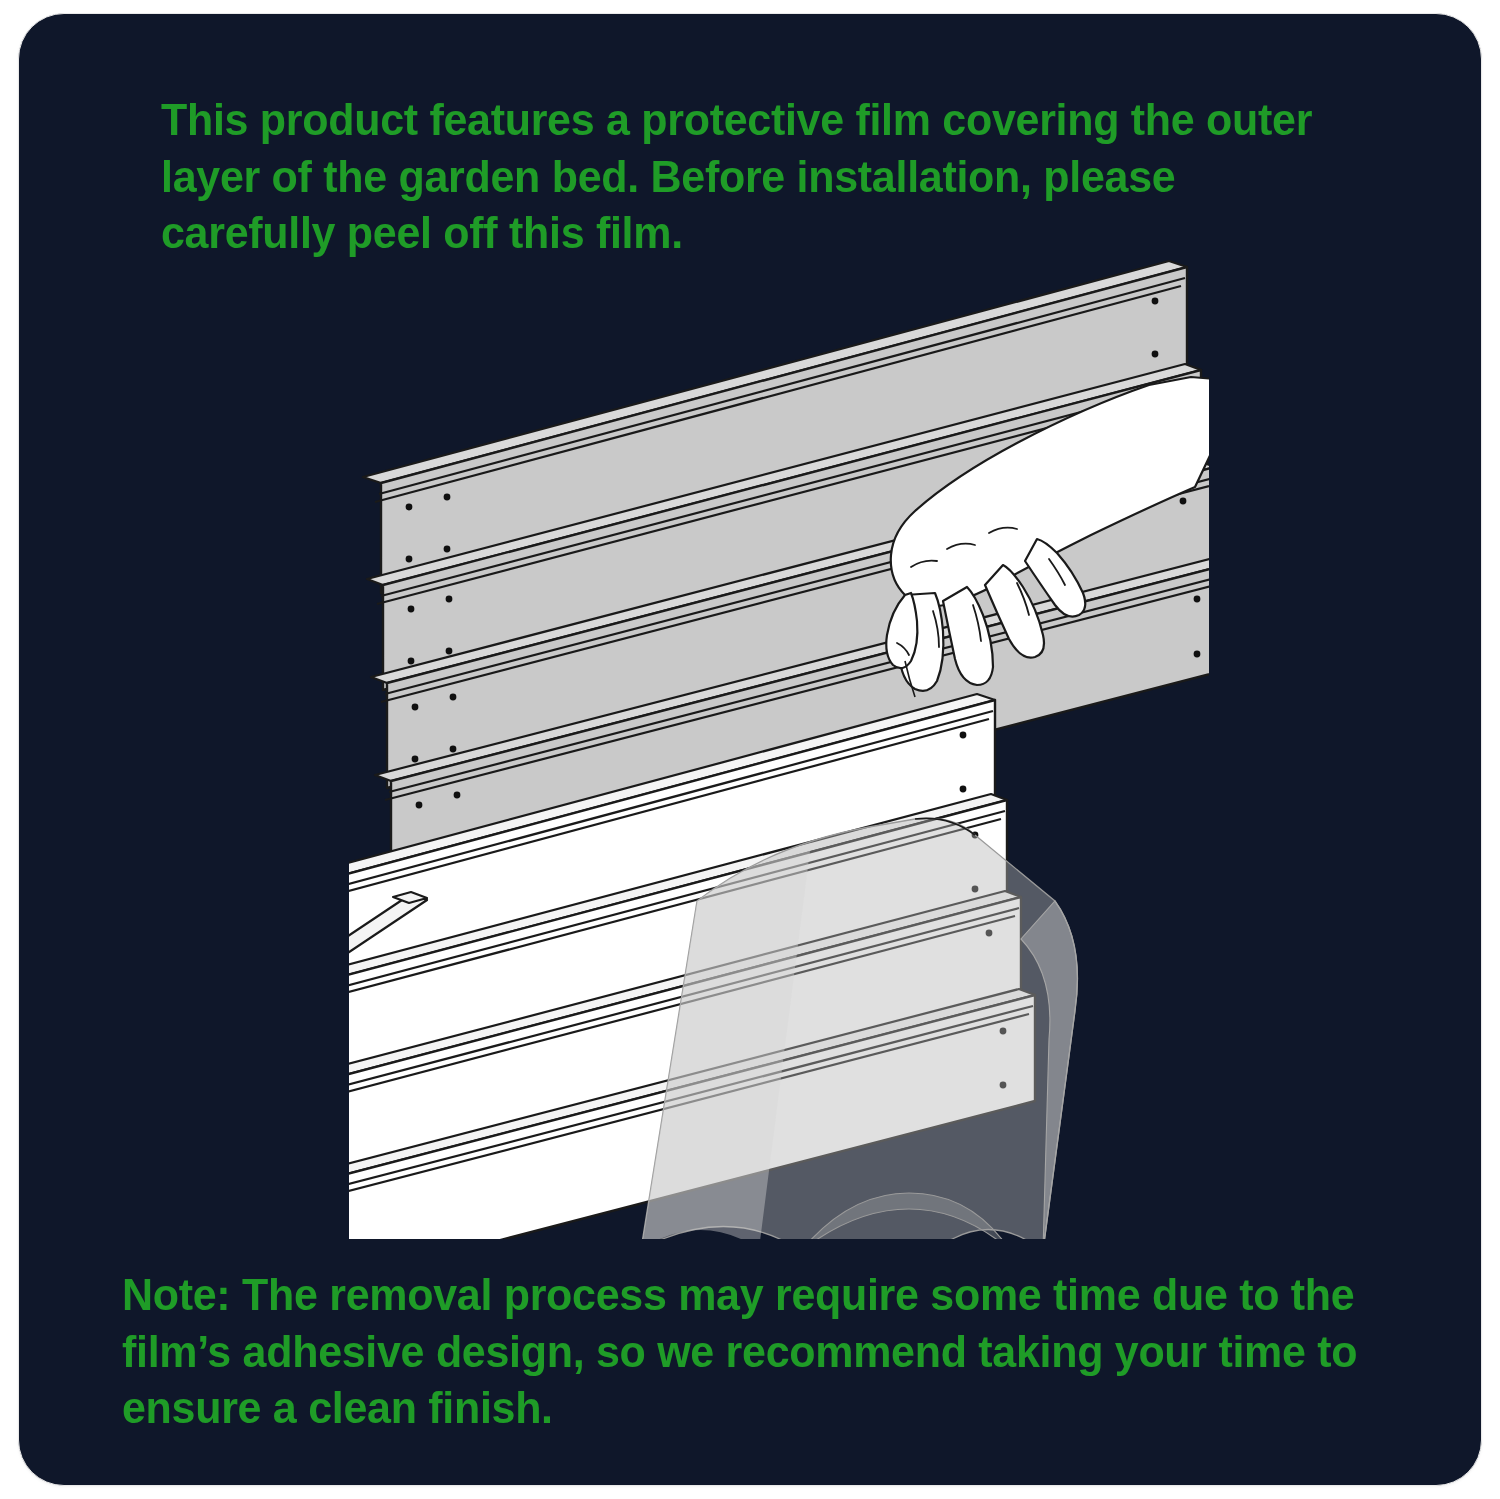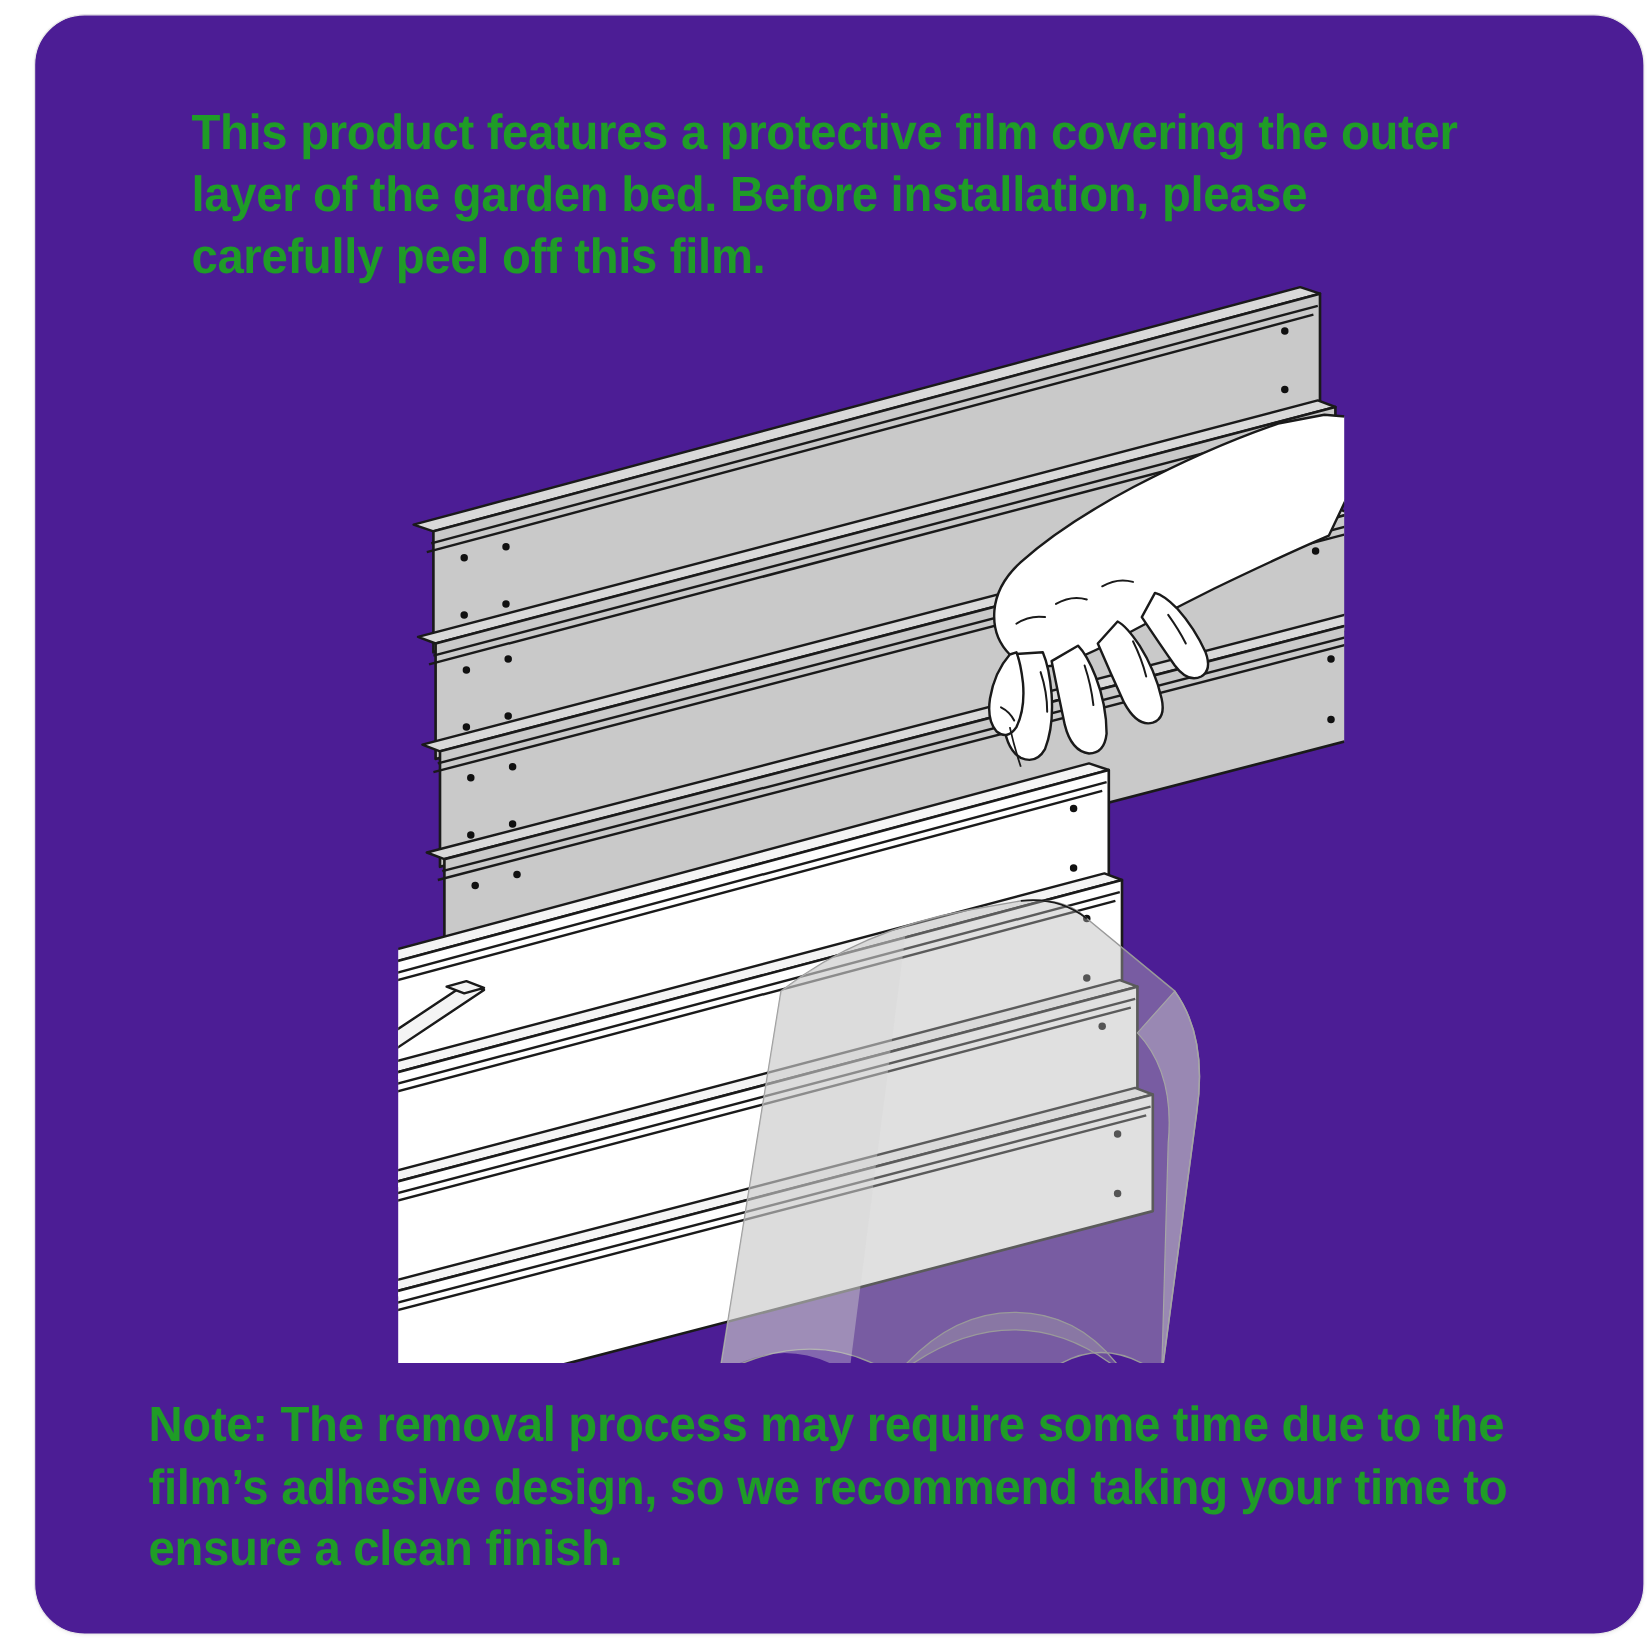--- a/index.html
+++ b/index.html
@@ -16,26 +16,25 @@
     height: 1499px;
     background: #ffffff;
     overflow: hidden;
   }
   .card {
     position: absolute;
     left: 18px;
     top: 13px;
     width: 1464px;
     height: 1473px;
-    background: #4c1d95;
+    background: #0f172a;
     border: 1px solid #e9e9e9;
     border-radius: 46px;
     box-shadow: 0 1px 3px rgba(0,0,0,0.05);
     overflow: hidden;
-    margin-left: 13px;
   }
 
   
   .headline {
     position: absolute;
     left: 142px;
     top: 78px;
     width: 1230px;
     color: #1f9c27;
     font-size: 45px;

